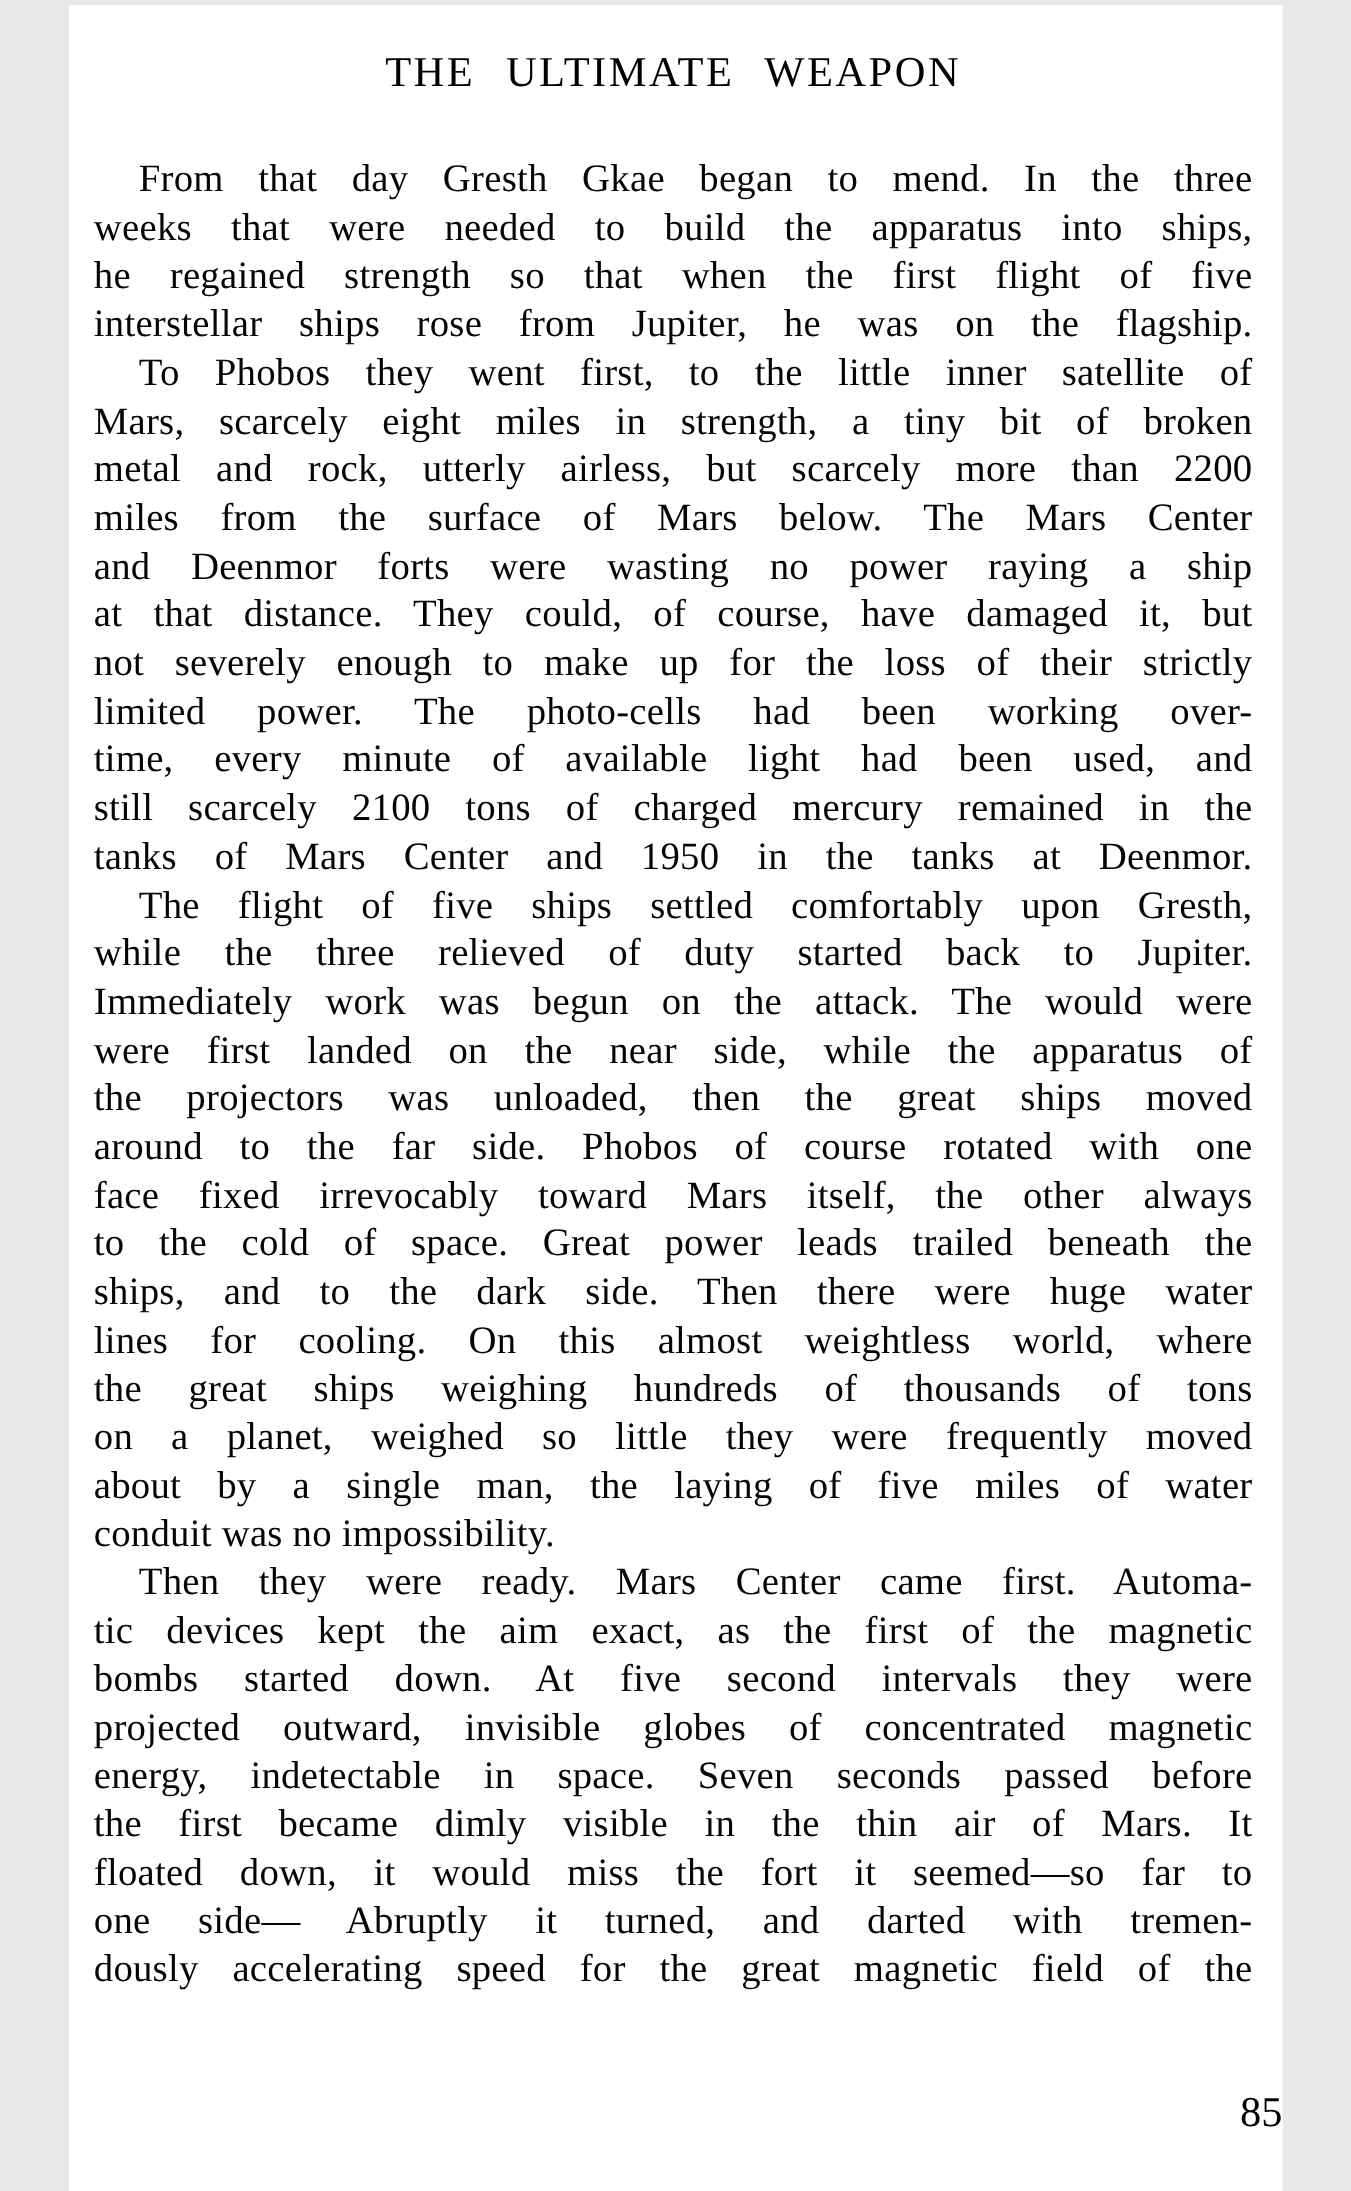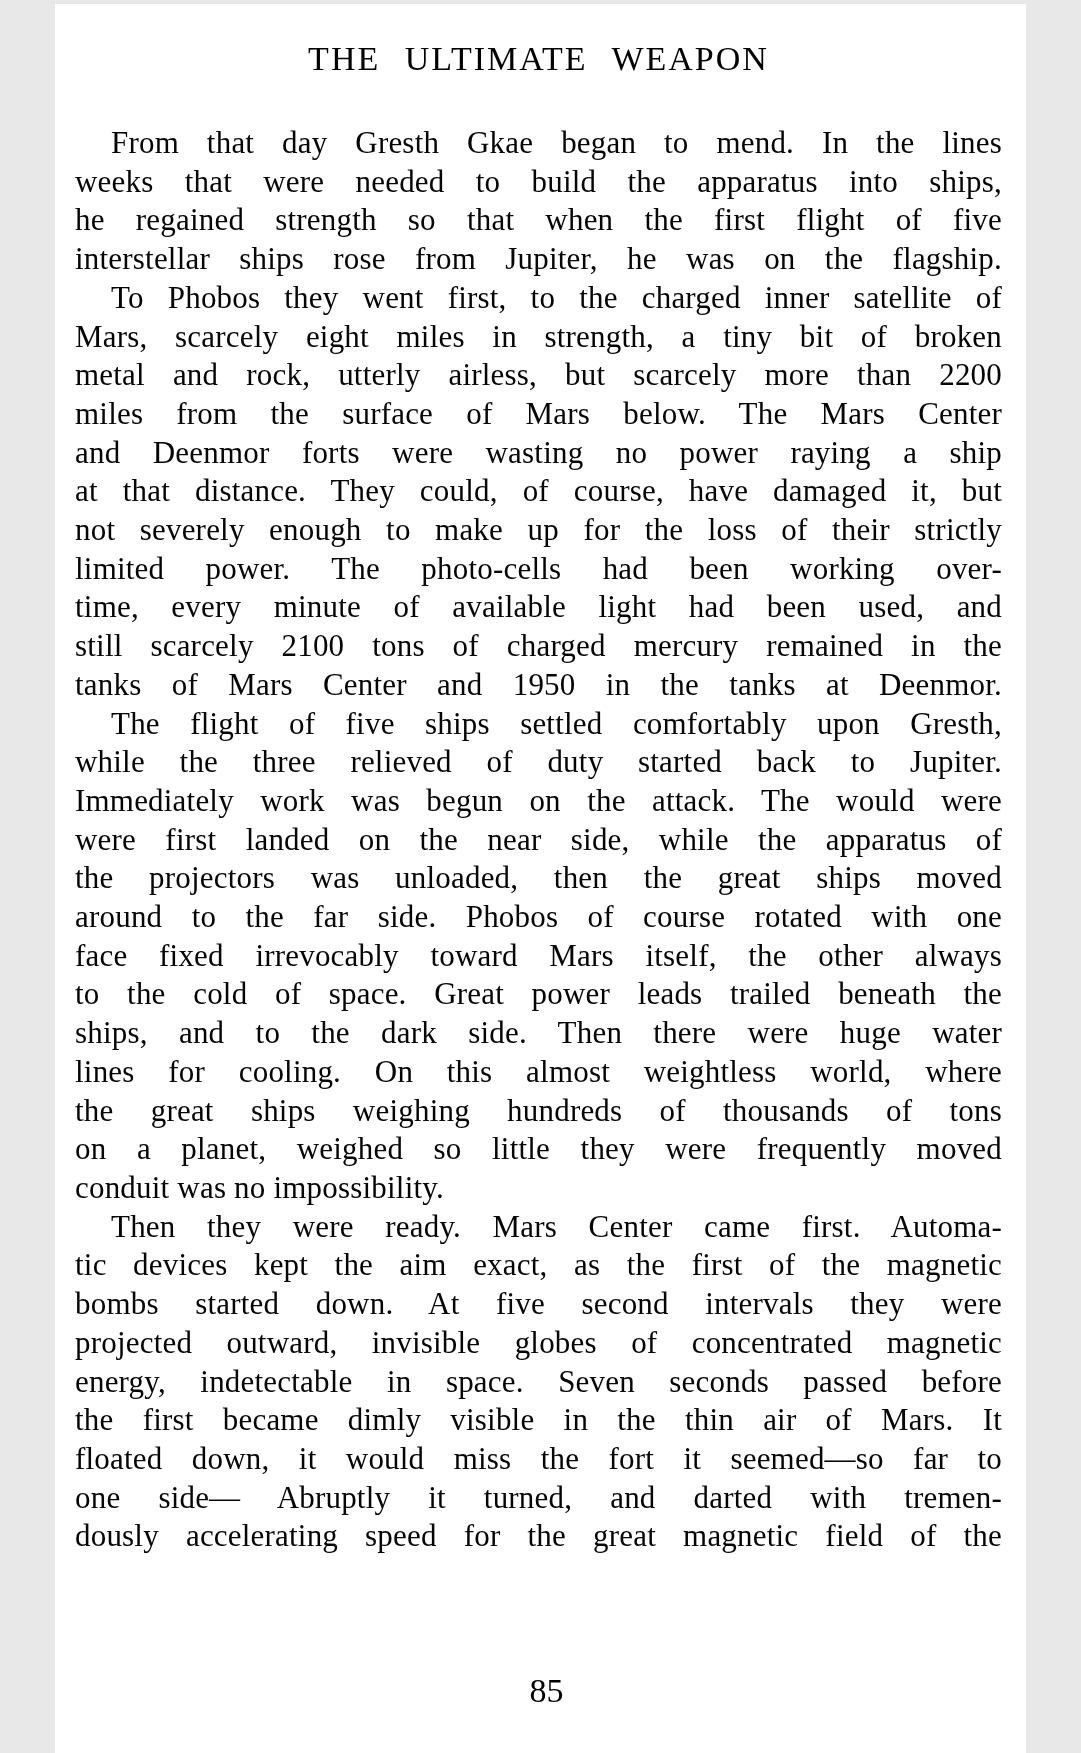--- a/index.html
+++ b/index.html
@@ -48,39 +48,39 @@
     text-indent: 36px;
   }
   .line.flush {
     text-align-last: left;
   }
   .page-number {
     position: absolute;
     left: 12px;
     right: 0;
     top: 1668px;
-    text-align: center;
+    text-align: right;
     font-size: 34px;
     color: #000000;
   }
 </style>
 </head>
 <body>
 
 <div class="page">
   <h1 class="title">THE ULTIMATE WEAPON</h1>
   <div class="body-text">
       <div class="paragraph">
-        <div class="line indent">From that day Gresth Gkae began to mend. In the lines</div>
+        <div class="line indent">From that day Gresth Gkae began to mend. In the three</div>
         <div class="line">weeks that were needed to build the apparatus into ships,</div>
         <div class="line">he regained strength so that when the first flight of five</div>
         <div class="line">interstellar ships rose from Jupiter, he was on the flagship.</div>
       </div>
       <div class="paragraph">
-        <div class="line indent">To Phobos they went first, to the charged inner satellite of</div>
+        <div class="line indent">To Phobos they went first, to the little inner satellite of</div>
         <div class="line">Mars, scarcely eight miles in strength, a tiny bit of broken</div>
         <div class="line">metal and rock, utterly airless, but scarcely more than 2200</div>
         <div class="line">miles from the surface of Mars below. The Mars Center</div>
         <div class="line">and Deenmor forts were wasting no power raying a ship</div>
         <div class="line">at that distance. They could, of course, have damaged it, but</div>
         <div class="line">not severely enough to make up for the loss of their strictly</div>
         <div class="line">limited power. The photo-cells had been working over-</div>
         <div class="line">time, every minute of available light had been used, and</div>
         <div class="line">still scarcely 2100 tons of charged mercury remained in the</div>
         <div class="line">tanks of Mars Center and 1950 in the tanks at Deenmor.</div>
@@ -91,20 +91,21 @@
         <div class="line">Immediately work was begun on the attack. The would were</div>
         <div class="line">were first landed on the near side, while the apparatus of</div>
         <div class="line">the projectors was unloaded, then the great ships moved</div>
         <div class="line">around to the far side. Phobos of course rotated with one</div>
         <div class="line">face fixed irrevocably toward Mars itself, the other always</div>
         <div class="line">to the cold of space. Great power leads trailed beneath the</div>
         <div class="line">ships, and to the dark side. Then there were huge water</div>
         <div class="line">lines for cooling. On this almost weightless world, where</div>
         <div class="line">the great ships weighing hundreds of thousands of tons</div>
         <div class="line">on a planet, weighed so little they were frequently moved</div>
+        <div class="line">about by a single man, the laying of five miles of water</div>
         <div class="line flush">conduit was no impossibility.</div>
       </div>
       <div class="paragraph">
         <div class="line indent">Then they were ready. Mars Center came first. Automa-</div>
         <div class="line">tic devices kept the aim exact, as the first of the magnetic</div>
         <div class="line">bombs started down. At five second intervals they were</div>
         <div class="line">projected outward, invisible globes of concentrated magnetic</div>
         <div class="line">energy, indetectable in space. Seven seconds passed before</div>
         <div class="line">the first became dimly visible in the thin air of Mars. It</div>
         <div class="line">floated down, it would miss the fort it seemed—so far to</div>

